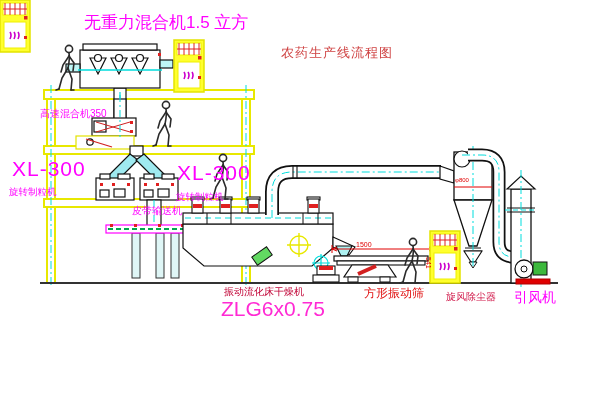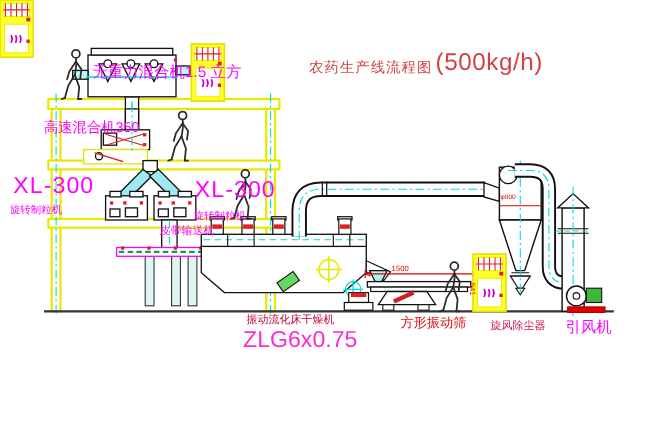--- a/index.html
+++ b/index.html
@@ -2,30 +2,30 @@
 <html><head>
 <meta charset="utf-8">
 <style>
   html,body{margin:0;padding:0;background:#fff;}
   .canvas{position:relative;width:600px;height:403px;background:#ffffff;overflow:hidden;
           font-family:"Liberation Sans",sans-serif;}
   .canvas svg{position:absolute;left:0;top:0;}
   .lbl{position:absolute;white-space:nowrap;line-height:1;}
   .magenta{color:#ff00ff;}
   .thin{font-weight:400;}
-  #title-row{position:absolute;left:281px;top:44px;display:flex;align-items:flex-end;gap:3px;color:#cf4343;}
+  #title-row{position:absolute;left:281px;top:44px;display:flex;align-items:flex-start;gap:3px;color:#cf4343;}
   #title-main{font-size:13px;letter-spacing:1px;}
   #title-cap{font-size:22px;letter-spacing:0.5px;}
-  #lab-topmixer{left:84px;top:14px;font-size:14px;margin-top:44px;}
-  #lab-hsmixer{left:40px;top:109px;font-size:13px;}
+  #lab-topmixer{left:84px;top:14px;font-size:17px;}
+  #lab-hsmixer{left:40px;top:109px;font-size:10px;}
   #lab-xl-l{left:12px;top:158px;font-size:21px;letter-spacing:1px;}
   #lab-xl-l-name{left:9px;top:187px;font-size:9.5px;}
   #lab-xl-r{left:177px;top:162px;font-size:21px;letter-spacing:1px;}
   #lab-xl-r-name{left:176px;top:192px;font-size:9.5px;}
-  #lab-conv{left:145px;top:206px;font-size:10px;text-align:right;}
+  #lab-conv{left:132px;top:206px;font-size:10px;text-align:right;}
   #lab-dryer{left:224px;top:287px;font-size:10px;color:#c00034;}
   #lab-dryer-model{left:221px;top:298px;font-size:21px;color:#ff2ad4;}
   #lab-sieve{left:364px;top:287px;font-size:12px;color:#e01010;}
   #lab-sieve-model{left:332px;top:298px;font-size:15px;color:#ff2ad4;}
   #lab-cyclone{left:446px;top:292px;font-size:10px;color:#d01648;}
   #lab-fan{left:514px;top:290px;font-size:14px;}
   #dim-1500{left:356px;top:241px;font-size:7px;color:#e00000;}
   #dim-541{left:432px;top:257px;font-size:7px;color:#e00000;transform:rotate(90deg);transform-origin:left top;}
   #dim-800{left:455px;top:177px;font-size:6px;color:#e00000;}
 </style>
@@ -238,21 +238,20 @@
   </g>
 
   <use href="#worker" x="68" y="90"></use>
   <use href="#worker" x="165" y="146"></use>
   <use href="#worker" x="222" y="199"></use>
   <use href="#worker" x="412" y="283"></use>
 </svg>
 
 <div id="title-row">
   <span id="title-main">农药生产线流程图</span>
-  <span id="title-cap">(500kg/h)</span>
 </div>
 <div class="lbl magenta" id="lab-topmixer">无重力混合机1.5 立方</div>
 <div class="lbl magenta" id="lab-hsmixer">高速混合机350</div>
 <div class="lbl magenta thin" id="lab-xl-l">XL-300</div>
 <div class="lbl magenta" id="lab-xl-l-name">旋转制粒机</div>
 <div class="lbl magenta thin" id="lab-xl-r">XL-300</div>
 <div class="lbl magenta" id="lab-xl-r-name">旋转制粒机</div>
 <div class="lbl magenta" id="lab-conv">皮带输送机</div>
 <div class="lbl" id="lab-dryer">振动流化床干燥机</div>
 <div class="lbl thin" id="lab-dryer-model">ZLG6x0.75</div>

